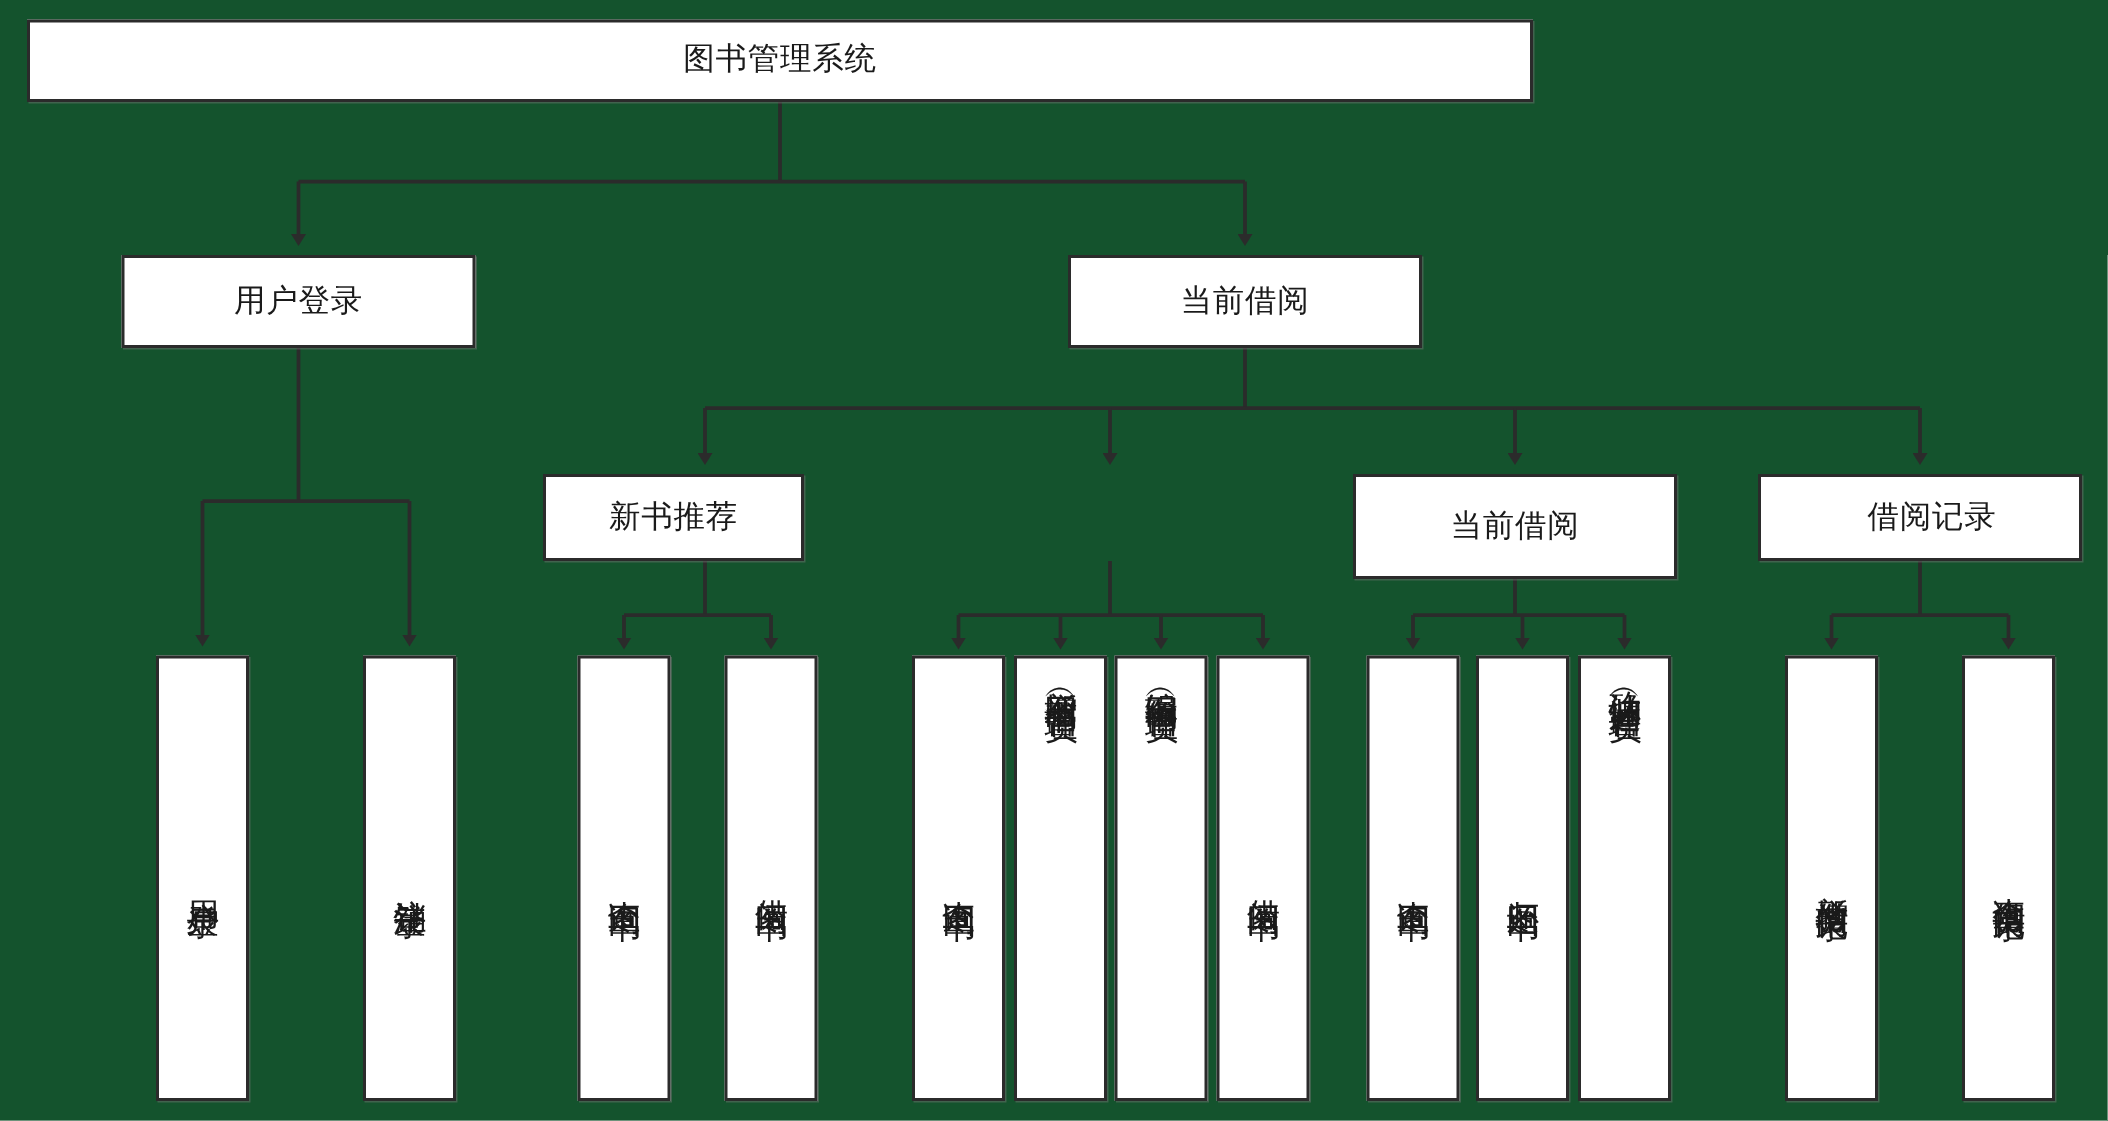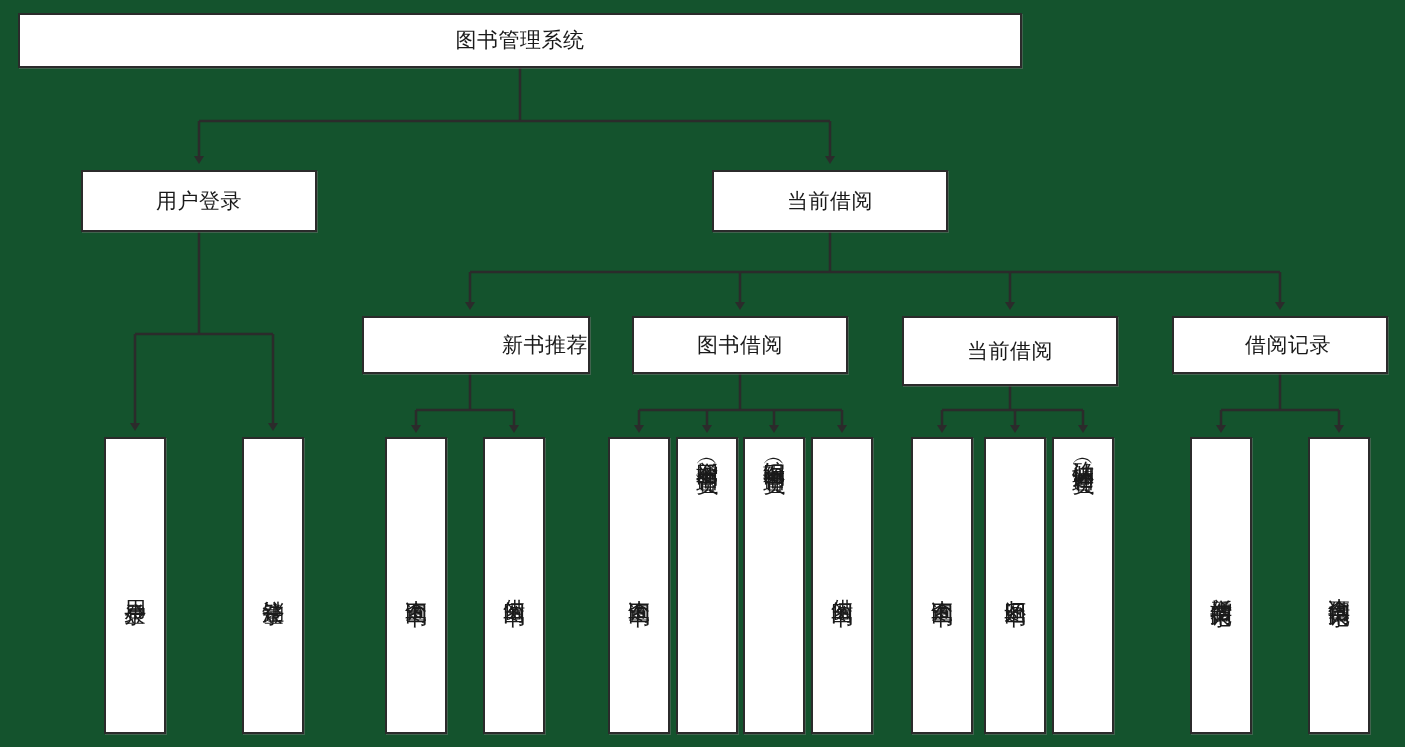--- a/index.html
+++ b/index.html
@@ -138,25 +138,22 @@
     <span class="node-label">图书管理系统</span>
   </div>
 
   <div class="node horiz" style="left: 81px; top: 170px; width: 236px; height: 62px;">
     <span class="node-label">用户登录</span>
   </div>
   <div class="node horiz" style="left: 712px; top: 170px; width: 236px; height: 62px;">
     <span class="node-label">当前借阅</span>
   </div>
 
-  <div class="node horiz" style="left: 362px; top: 316px; width: 228px; height: 58px; justify-content: flex-end;">
+  <div class="node horiz" style="left: 362px; top: 316px; width: 174px; height: 58px;">
     <span class="node-label">新书推荐</span>
-  </div>
-  <div class="node horiz" style="left: 632px; top: 316px; width: 216px; height: 58px;">
-    <span class="node-label">图书借阅</span>
   </div>
   <div class="node horiz" style="left: 902px; top: 316px; width: 216px; height: 70px;">
     <span class="node-label">当前借阅</span>
   </div>
   <div class="node horiz" style="left: 1172px; top: 316px; width: 216px; height: 58px; padding-left: 16px;">
     <span class="node-label">借阅记录</span>
   </div>
 
   <div class="node leaf center-v" style="left: 104px; top: 437px; width: 62px; height: 297px;">
     <span class="node-label">用户登录</span>

